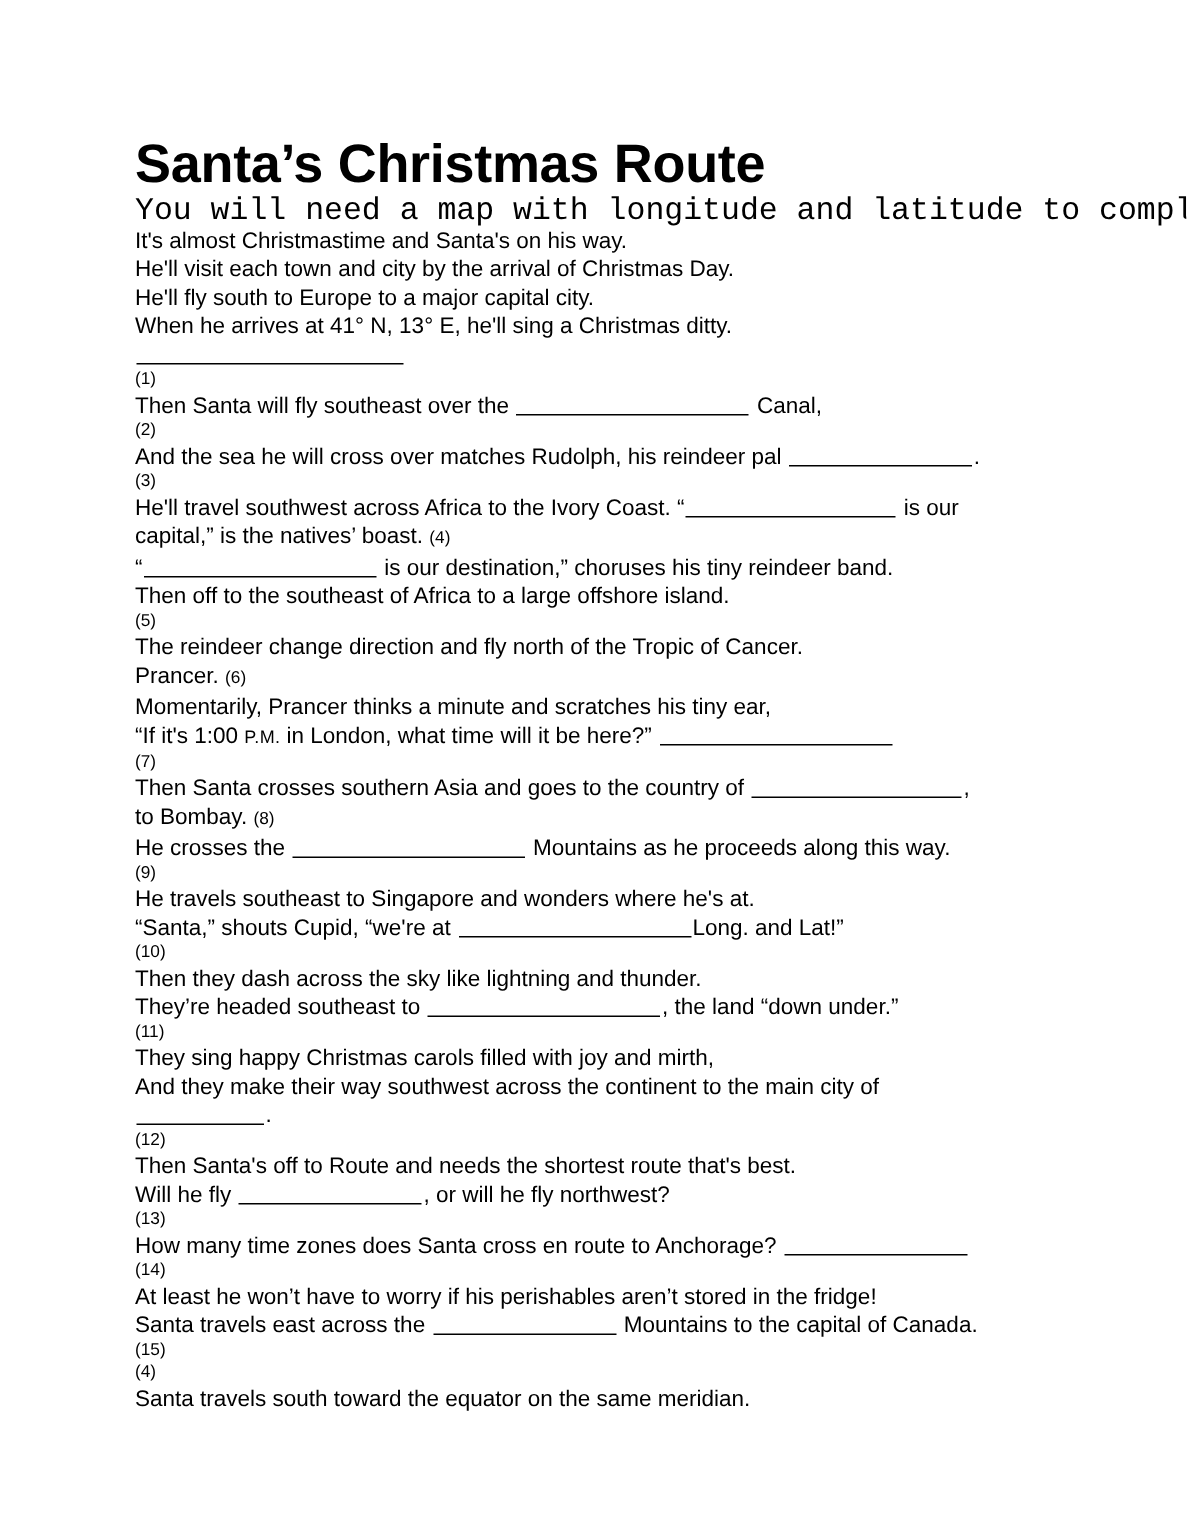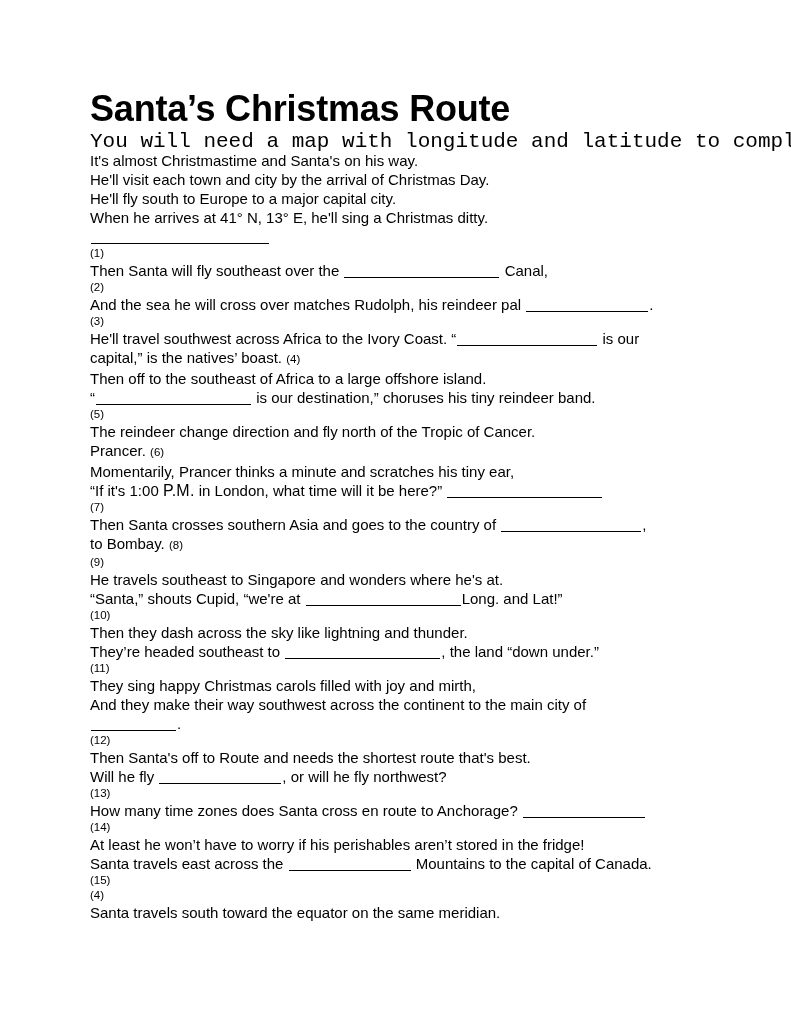--- a/index.html
+++ b/index.html
@@ -48,21 +48,21 @@
   .num {
     font-family: "Liberation Sans", sans-serif;
     font-size: 11.5px;
     line-height: 15px;
     margin: 0;
   }
   .num-inline {
     font-size: 11.5px;
   }
   .smallcaps {
-    font-size: 16px;
+    font-size: 12px;
     letter-spacing: 0.2px;
   }
   .blank {
     display: inline-block;
     border-bottom: 1.2px solid #000;
     height: 13px;
     vertical-align: -2px;
     margin: 0 1px;
   }
   .b-xl { width: 178px; }
@@ -90,37 +90,38 @@
 
     <p class="line"><span>Then Santa will fly southeast over the</span> <span class="blank b-lg"></span> <span>Canal,</span></p>
     <p class="num">(2)</p>
 
     <p class="line"><span>And the sea he will cross over matches Rudolph, his reindeer pal</span> <span class="blank b-sm"></span><span>.</span></p>
     <p class="num">(3)</p>
 
     <p class="line"><span>He'll travel southwest across Africa to the Ivory Coast. “</span><span class="blank b-md"></span> <span>is our</span></p>
     <p class="line"><span>capital,” is the natives’ boast.</span> <span class="num-inline">(4)</span></p>
 
+    <p class="line"><span>“</span><span class="blank b-lg"></span> <span>is our destination,” choruses his tiny reindeer band.</span></p>
+
     <p class="line">Then off to the southeast of Africa to a large offshore island.</p>
-
-    <p class="line"><span>“</span><span class="blank b-lg"></span> <span>is our destination,” choruses his tiny reindeer band.</span></p>
     <p class="num">(5)</p>
 
     <p class="line">The reindeer change direction and fly north of the Tropic of Cancer.</p>
 
     <p class="line"><span>Prancer.</span> <span class="num-inline">(6)</span></p>
 
     <p class="line">Momentarily, Prancer thinks a minute and scratches his tiny ear,</p>
 
     <p class="line"><span>“If it's 1:00</span> <span class="smallcaps">P.M.</span> <span>in London, what time will it be here?”</span> <span class="blank b-lg"></span></p>
     <p class="num">(7)</p>
 
     <p class="line"><span>Then Santa crosses southern Asia and goes to the country of</span> <span class="blank b-md"></span><span>,</span></p>
     <p class="line"><span>to Bombay.</span> <span class="num-inline">(8)</span></p>
 
+    <p class="line"><span>He crosses the</span> <span class="blank b-lg"></span> <span>Mountains as he proceeds along this way.</span></p>
     <p class="num">(9)</p>
 
     <p class="line">He travels southeast to Singapore and wonders where he's at.</p>
 
     <p class="line"><span>“Santa,” shouts Cupid, “we're at</span> <span class="blank b-lg"></span><span>Long. and Lat!”</span></p>
     <p class="num">(10)</p>
 
     <p class="line">Then they dash across the sky like lightning and thunder.</p>
 
     <p class="line"><span>They’re headed southeast to</span> <span class="blank b-lg"></span><span>, the land “down under.”</span></p>

